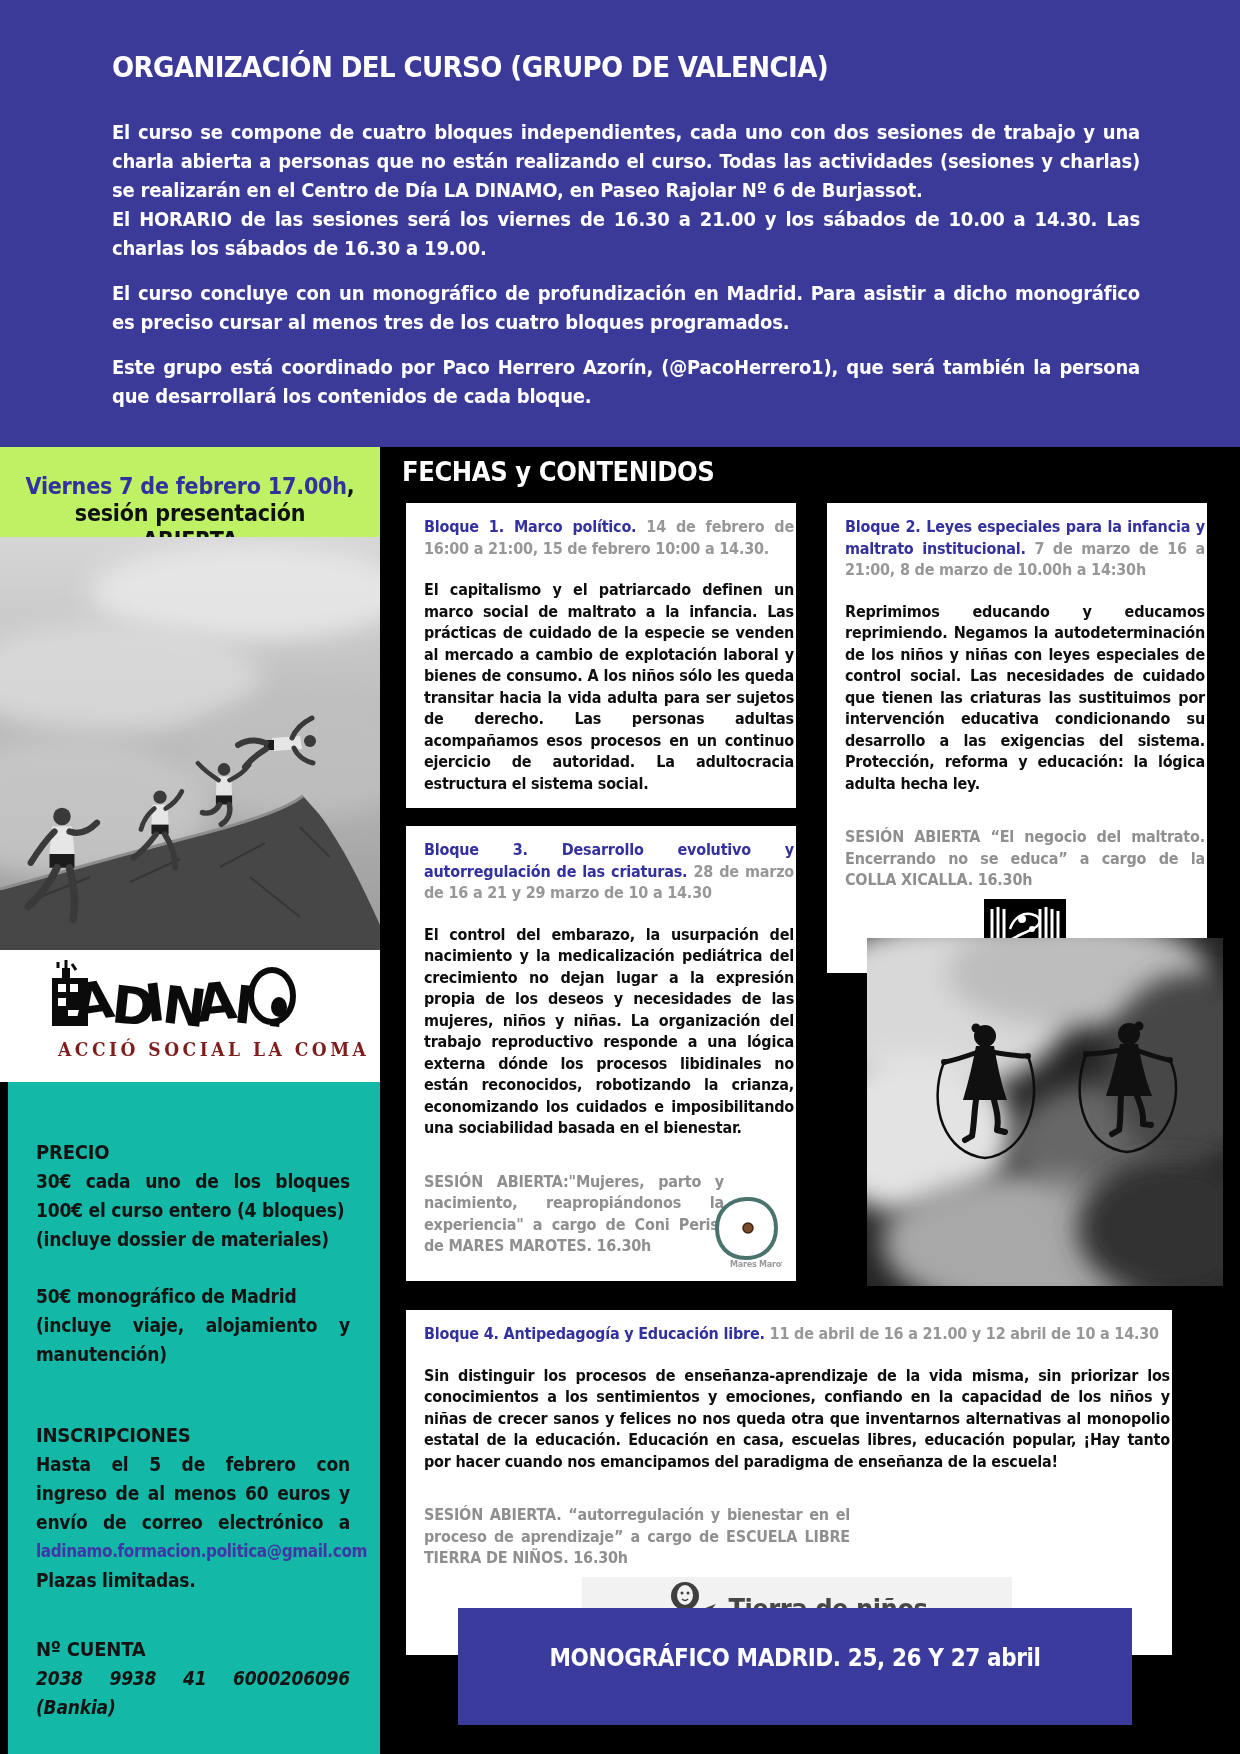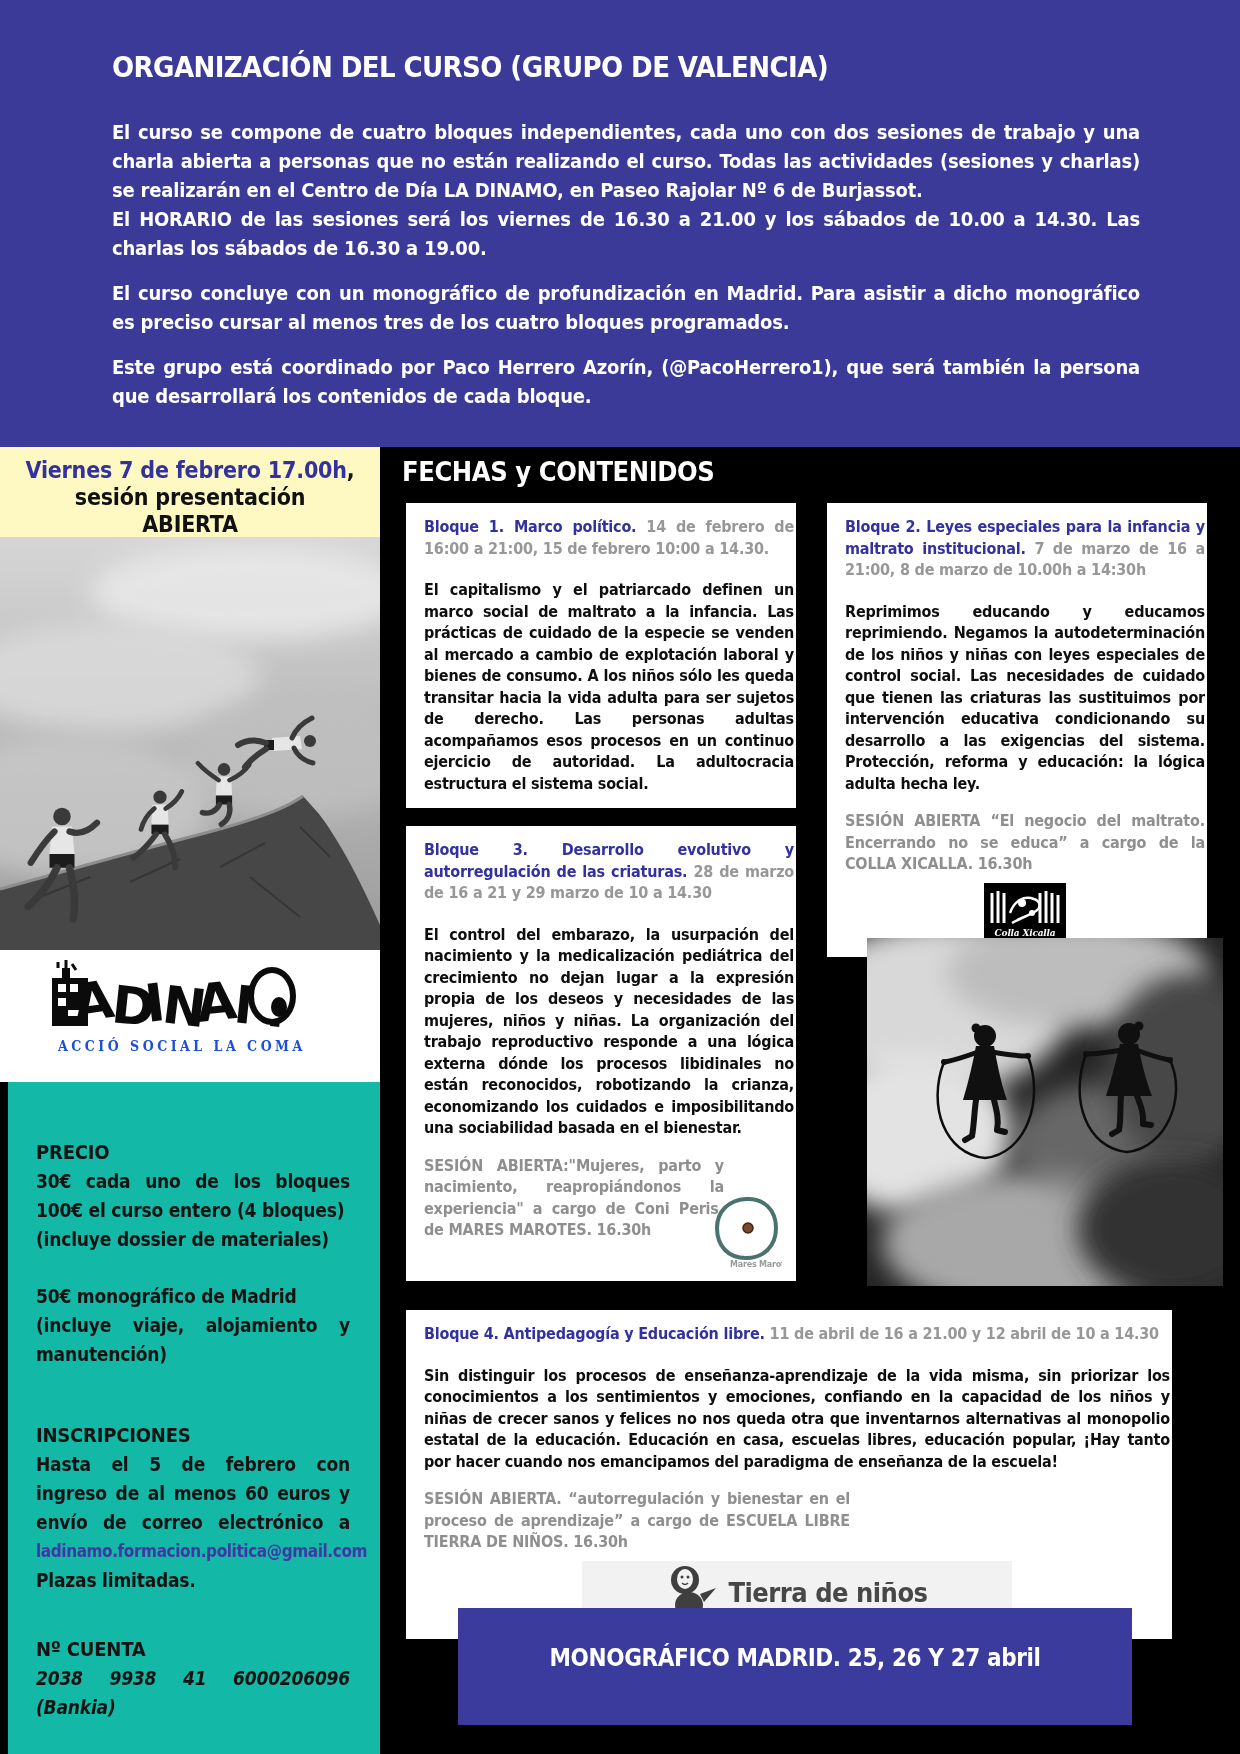--- a/index.html
+++ b/index.html
@@ -7,42 +7,42 @@
     position:relative;width:1240px;height:1754px;margin:0 auto;background:#000;
     font-family:"DejaVu Sans","Liberation Sans",sans-serif;
     font-stretch:condensed;font-weight:700;letter-spacing:-0.2px;overflow:hidden;
   }
   
   .header{position:absolute;left:0;top:0;width:1240px;height:447px;background:#3b3a99;color:#fff;box-sizing:border-box;padding:50px 100px 0 112px;}
   .header h1{margin:0 0 34px 0;font-size:29px;letter-spacing:-0.6px;}
   .header p{margin:0;font-size:20px;line-height:29px;text-align:justify;}
   .header p.gap{margin-top:16px;}
   
-  .session-box{position:absolute;left:0;top:447px;width:380px;height:90px;background:#fef9c3;box-sizing:border-box;padding-top:10px;text-align:center;font-size:23px;line-height:27px;color:#111;}
+  .session-box{position:absolute;left:0;top:447px;width:380px;height:90px;background:#bef264;box-sizing:border-box;padding-top:26px;text-align:center;font-size:23px;line-height:27px;color:#111;}
   .session-box .purple{color:#33319e;}
   .photo1{position:absolute;left:0;top:537px;width:380px;height:413px;display:block;}
   .logo-area{position:absolute;left:0;top:950px;width:380px;height:132px;background:#fff;box-sizing:border-box;padding:10px 0 0 46px;}
-  .dinamo-caption{margin:2px 0 0 12px;font-size:14px;letter-spacing:3.5px;color:#1d4ed8;font-family:"DejaVu Serif","Liberation Serif",serif;font-weight:700;}
+  .dinamo-caption{margin:2px 0 0 12px;font-size:19px;letter-spacing:3.5px;color:#7f1d1d;font-family:"DejaVu Serif","Liberation Serif",serif;font-weight:700;}
   .orange-box{position:absolute;left:8px;top:1082px;width:372px;height:672px;background:#14b8a6;box-sizing:border-box;padding:56px 30px 0 28px;color:#131313;font-size:19px;line-height:29px;}
   .orange-box .h{font-size:20px;}
   .jl{text-align:justify;text-align-last:justify;}
   .just{text-align:justify;}
   .email{color:#4136a6;font-size:17px;letter-spacing:-0.4px;}
   .gap28{height:28px;}
   .gap52{height:52px;}
   .gap40{height:40px;}
   .ital{font-style:italic;}
   
   .fechas{position:absolute;left:402px;top:456px;color:#fff;font-size:27px;letter-spacing:-0.4px;}
   .card{position:absolute;background:#fff;box-sizing:border-box;padding:13px 2px 14px 18px;color:#0e0e0e;font-size:16px;line-height:21.5px;}
   .card p{margin:0;text-align:justify;}
   .card .head{margin-bottom:20px;}
   .card .title{color:#33319e;}
   .card .dates{color:#979797;}
-  .card .note{color:#8f8f8f;margin-top:16px;}
+  .card .note{color:#8f8f8f;margin-top:32px;}
   .card1{left:406px;top:503px;width:390px;min-height:279px;}
   .card2{left:827px;top:503px;width:380px;min-height:412px;}
   .card3{left:406px;top:826px;width:390px;min-height:455px;}
   .card4{left:406px;top:1310px;width:766px;min-height:278px;}
   .colla-logo{display:block;margin:8px auto 0 auto;}
   .mares-logo{position:absolute;right:14px;bottom:4px;}
   .tdn-strip{width:430px;height:64px;background:#f2f2f2;margin:8px auto 0 auto;display:flex;align-items:center;justify-content:center;gap:12px;}
   .tdn-text{color:#474747;font-size:27px;letter-spacing:-0.5px;}
   .photo2{position:absolute;left:867px;top:938px;width:356px;height:348px;display:block;}
   .mono-box{position:absolute;left:458px;top:1608px;width:674px;height:117px;background:#3b3a9d;color:#fff;display:flex;align-items:center;justify-content:center;font-size:24px;letter-spacing:-0.4px;box-sizing:border-box;padding-bottom:18px;}

